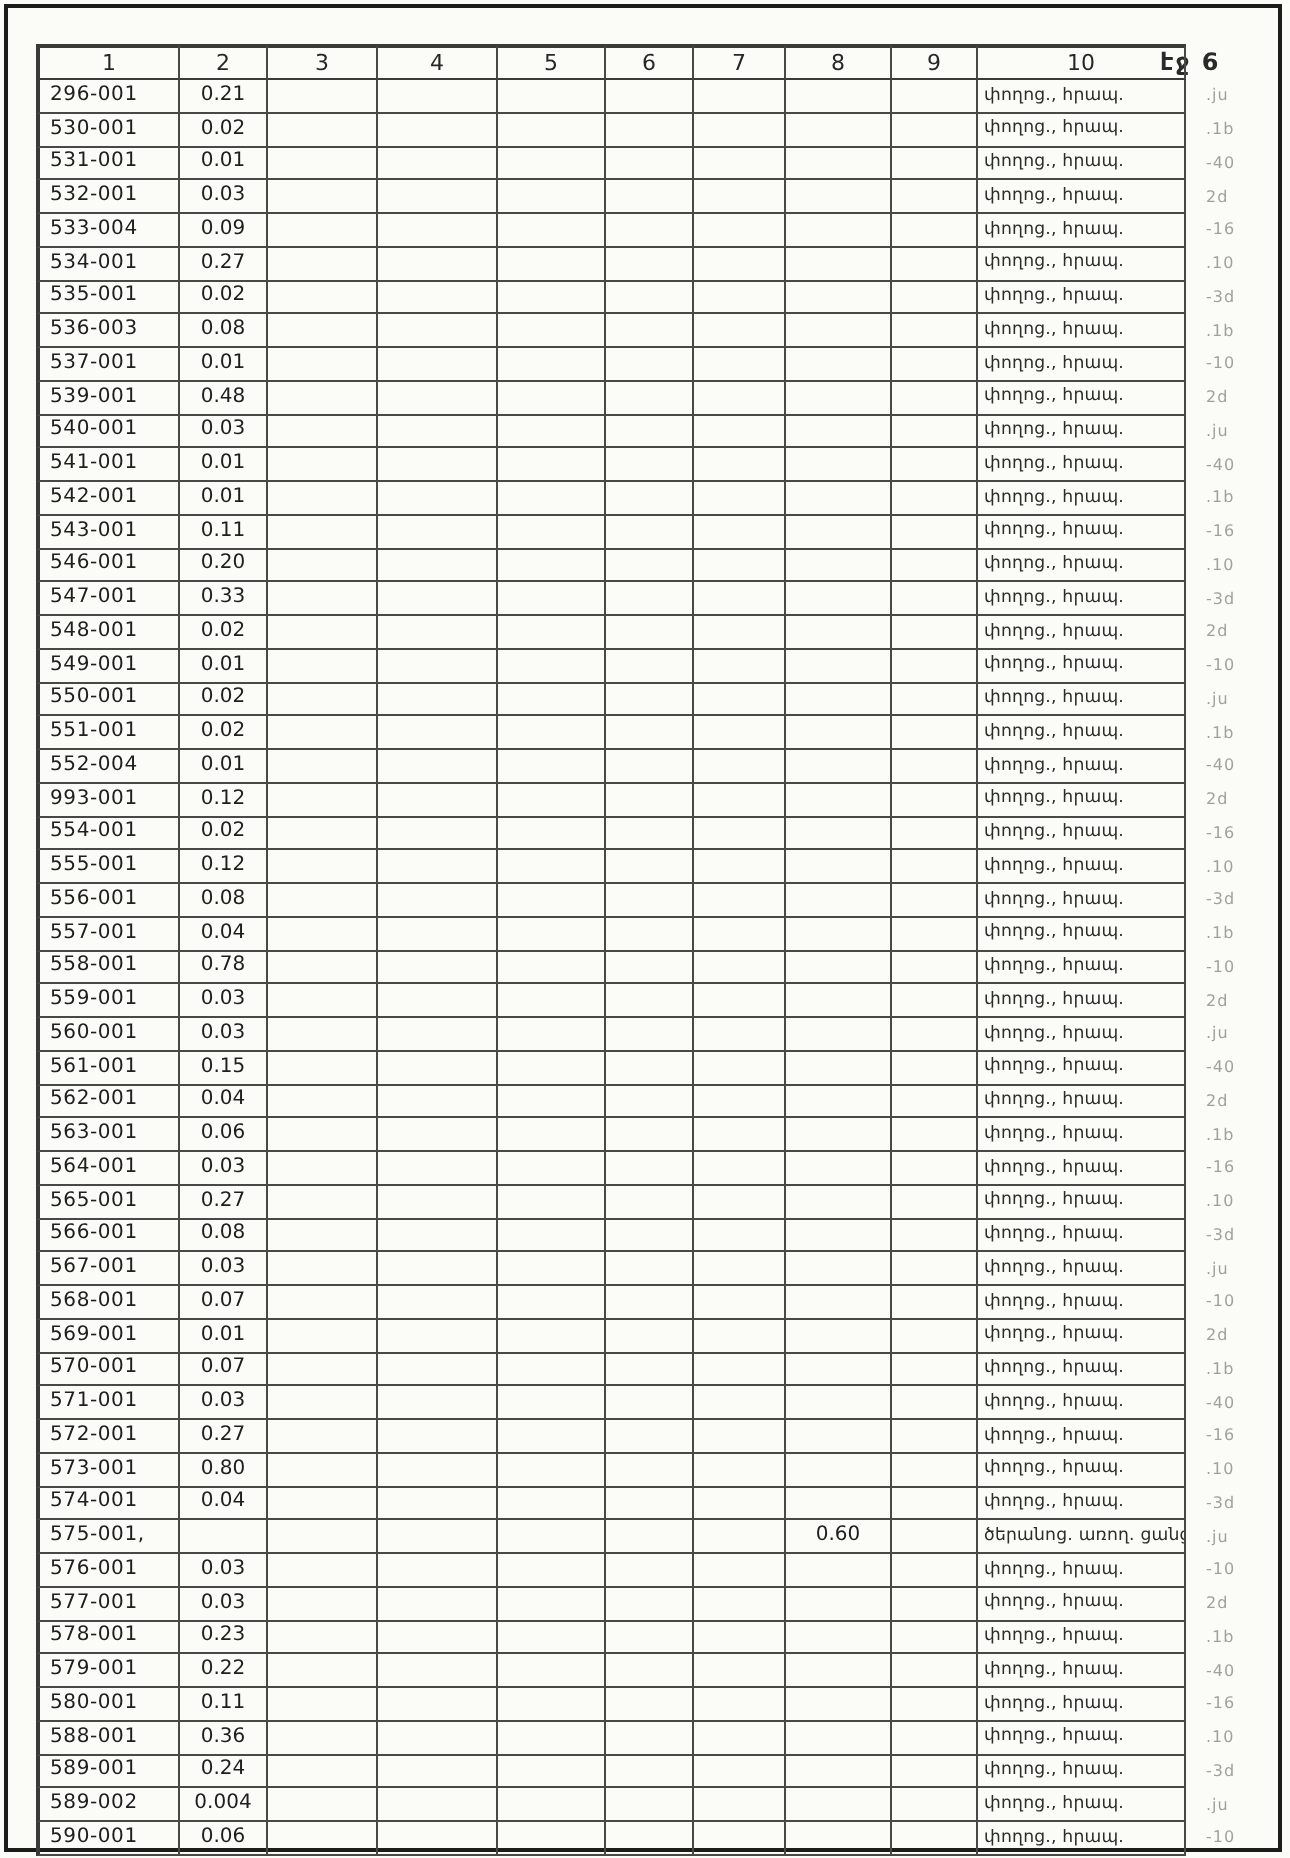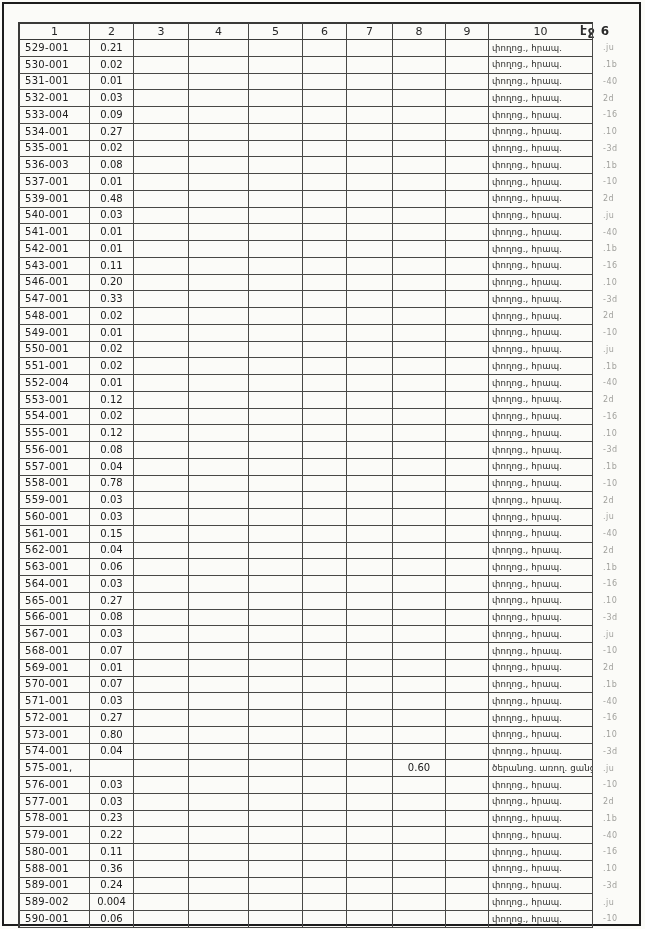--- a/index.html
+++ b/index.html
@@ -65,21 +65,21 @@
   <div class="cell hdr">3</div>
   <div class="cell hdr">4</div>
   <div class="cell hdr">5</div>
   <div class="cell hdr">6</div>
   <div class="cell hdr">7</div>
   <div class="cell hdr">8</div>
   <div class="cell hdr">9</div>
   <div class="cell hdr">10</div>
   <div class="cell hdr mark-cell"></div>
 
-  <div class="cell id-cell first">529-001</div>
+  <div class="cell id-cell first">296-001</div>
   <div class="cell val-cell">0.21</div>
   <div class="cell mid-cell"></div>
   <div class="cell mid-cell"></div>
   <div class="cell mid-cell"></div>
   <div class="cell mid-cell"></div>
   <div class="cell mid-cell"></div>
   <div class="cell val-cell"></div>
   <div class="cell mid-cell"></div>
   <div class="cell label-cell">փողոց., հրապ.</div>
   <div class="cell mark-cell">.ju</div>
@@ -317,21 +317,21 @@
   <div class="cell mid-cell"></div>
   <div class="cell mid-cell"></div>
   <div class="cell mid-cell"></div>
   <div class="cell mid-cell"></div>
   <div class="cell mid-cell"></div>
   <div class="cell val-cell"></div>
   <div class="cell mid-cell"></div>
   <div class="cell label-cell">փողոց., հրապ.</div>
   <div class="cell mark-cell">-40</div>
 
-  <div class="cell id-cell first">553-001</div>
+  <div class="cell id-cell first">993-001</div>
   <div class="cell val-cell">0.12</div>
   <div class="cell mid-cell"></div>
   <div class="cell mid-cell"></div>
   <div class="cell mid-cell"></div>
   <div class="cell mid-cell"></div>
   <div class="cell mid-cell"></div>
   <div class="cell val-cell"></div>
   <div class="cell mid-cell"></div>
   <div class="cell label-cell">փողոց., հրապ.</div>
   <div class="cell mark-cell">2d</div>

